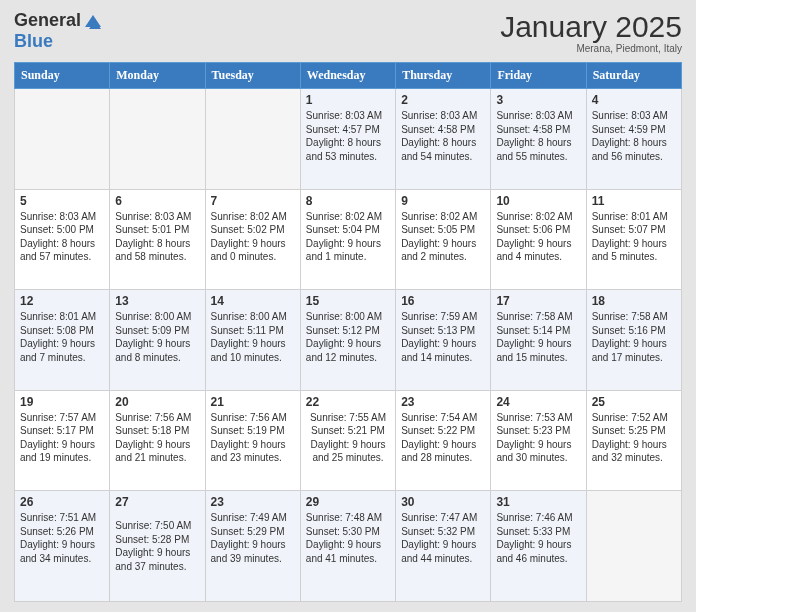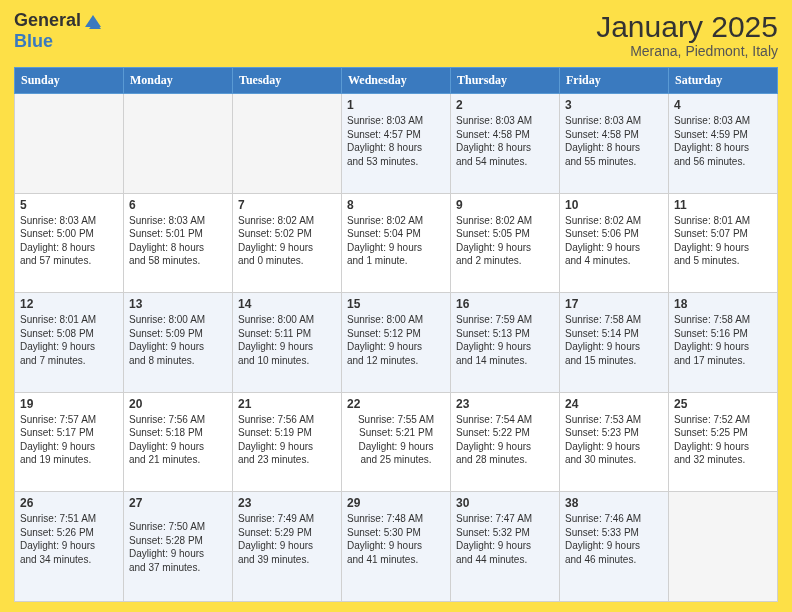--- a/index.html
+++ b/index.html
@@ -4,23 +4,23 @@
   <style>
     * { box-sizing: border-box; margin: 0; padding: 0; }
     body {
       font-family: Arial, sans-serif;
       background: #fff;
       width: 792px;
       min-height: 612px;
       overflow: hidden;
     }
     .page {
-      width: 792px;
+      width: 696px;
       min-height: 612px;
-      background: #fde047;
+      background: #e5e5e5;
       display: flex;
       flex-direction: column;
       padding: 10px 14px 10px 14px;
     }
     .header {
       display: flex;
       justify-content: space-between;
       align-items: flex-start;
       margin-bottom: 8px;
     }
@@ -51,21 +51,21 @@
     .header-right {
       text-align: right;
     }
     .month-title {
       font-size: 30px;
       font-weight: normal;
       color: #333;
       line-height: 1.1;
     }
     .location-title {
-      font-size: 14px;
+      font-size: 10px;
       color: #555;
     }
     .calendar-table {
       width: 100%;
       border-collapse: collapse;
       flex: 1;
     }
     .calendar-table th {
       background-color: #3a7abf;
       color: #fff;
@@ -355,21 +355,21 @@
 and 41 minutes.</div>
           </td>
           <td>
             <span class="day-number">30</span>
             <div class="day-info" style="white-space: pre-line;">Sunrise: 7:47 AM
 Sunset: 5:32 PM
 Daylight: 9 hours
 and 44 minutes.</div>
           </td>
           <td>
-            <span class="day-number">38</span>
+            <span class="day-number">31</span>
             <div class="day-info" style="white-space: pre-line;">Sunrise: 7:46 AM
 Sunset: 5:33 PM
 Daylight: 9 hours
 and 46 minutes.</div>
           </td>
           <td class="other-month"></td>
         </tr>
       </tbody>
   </table>
 </div>

